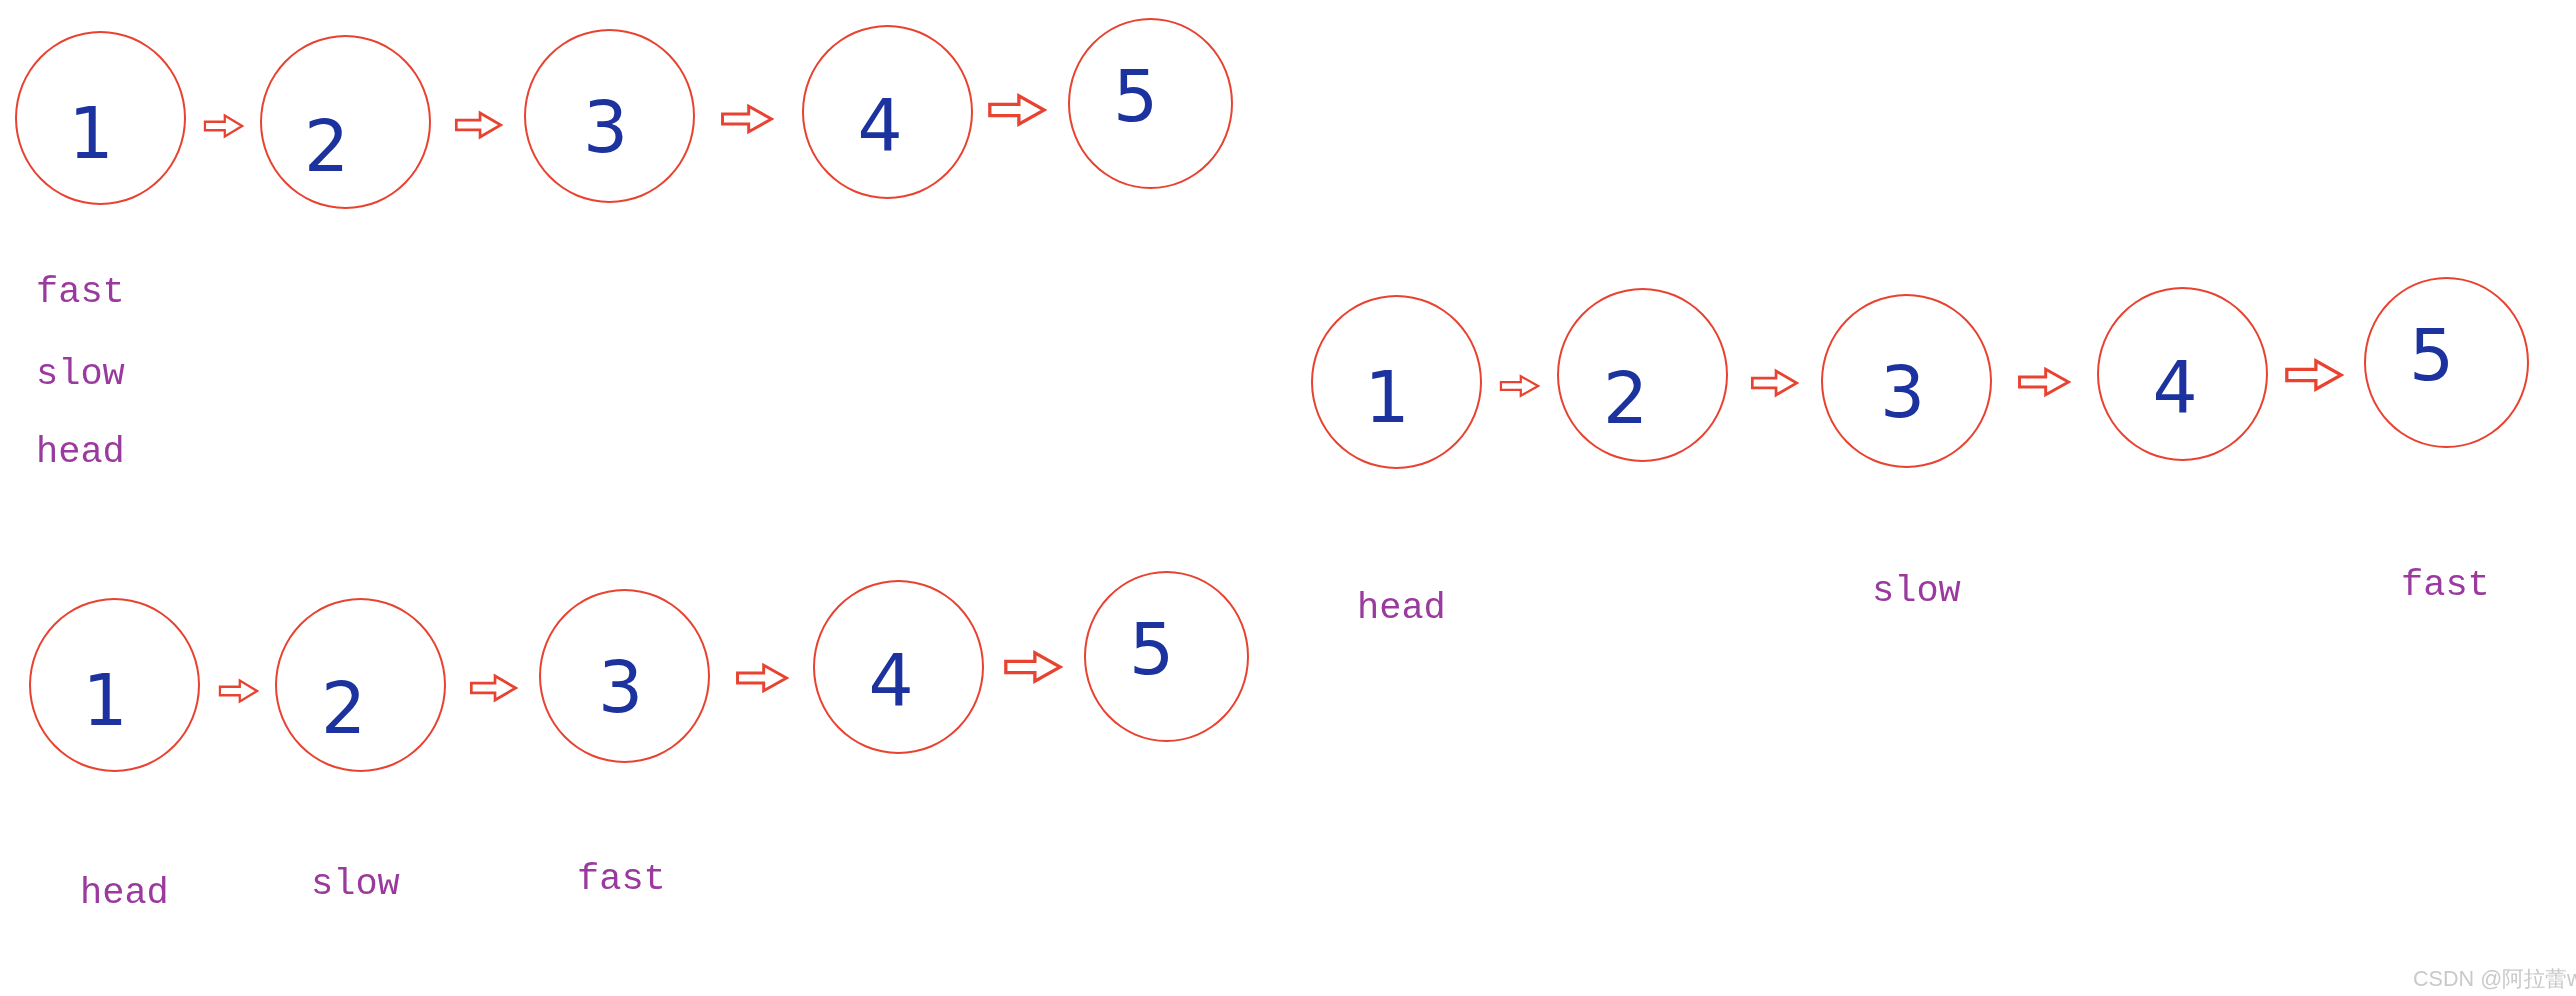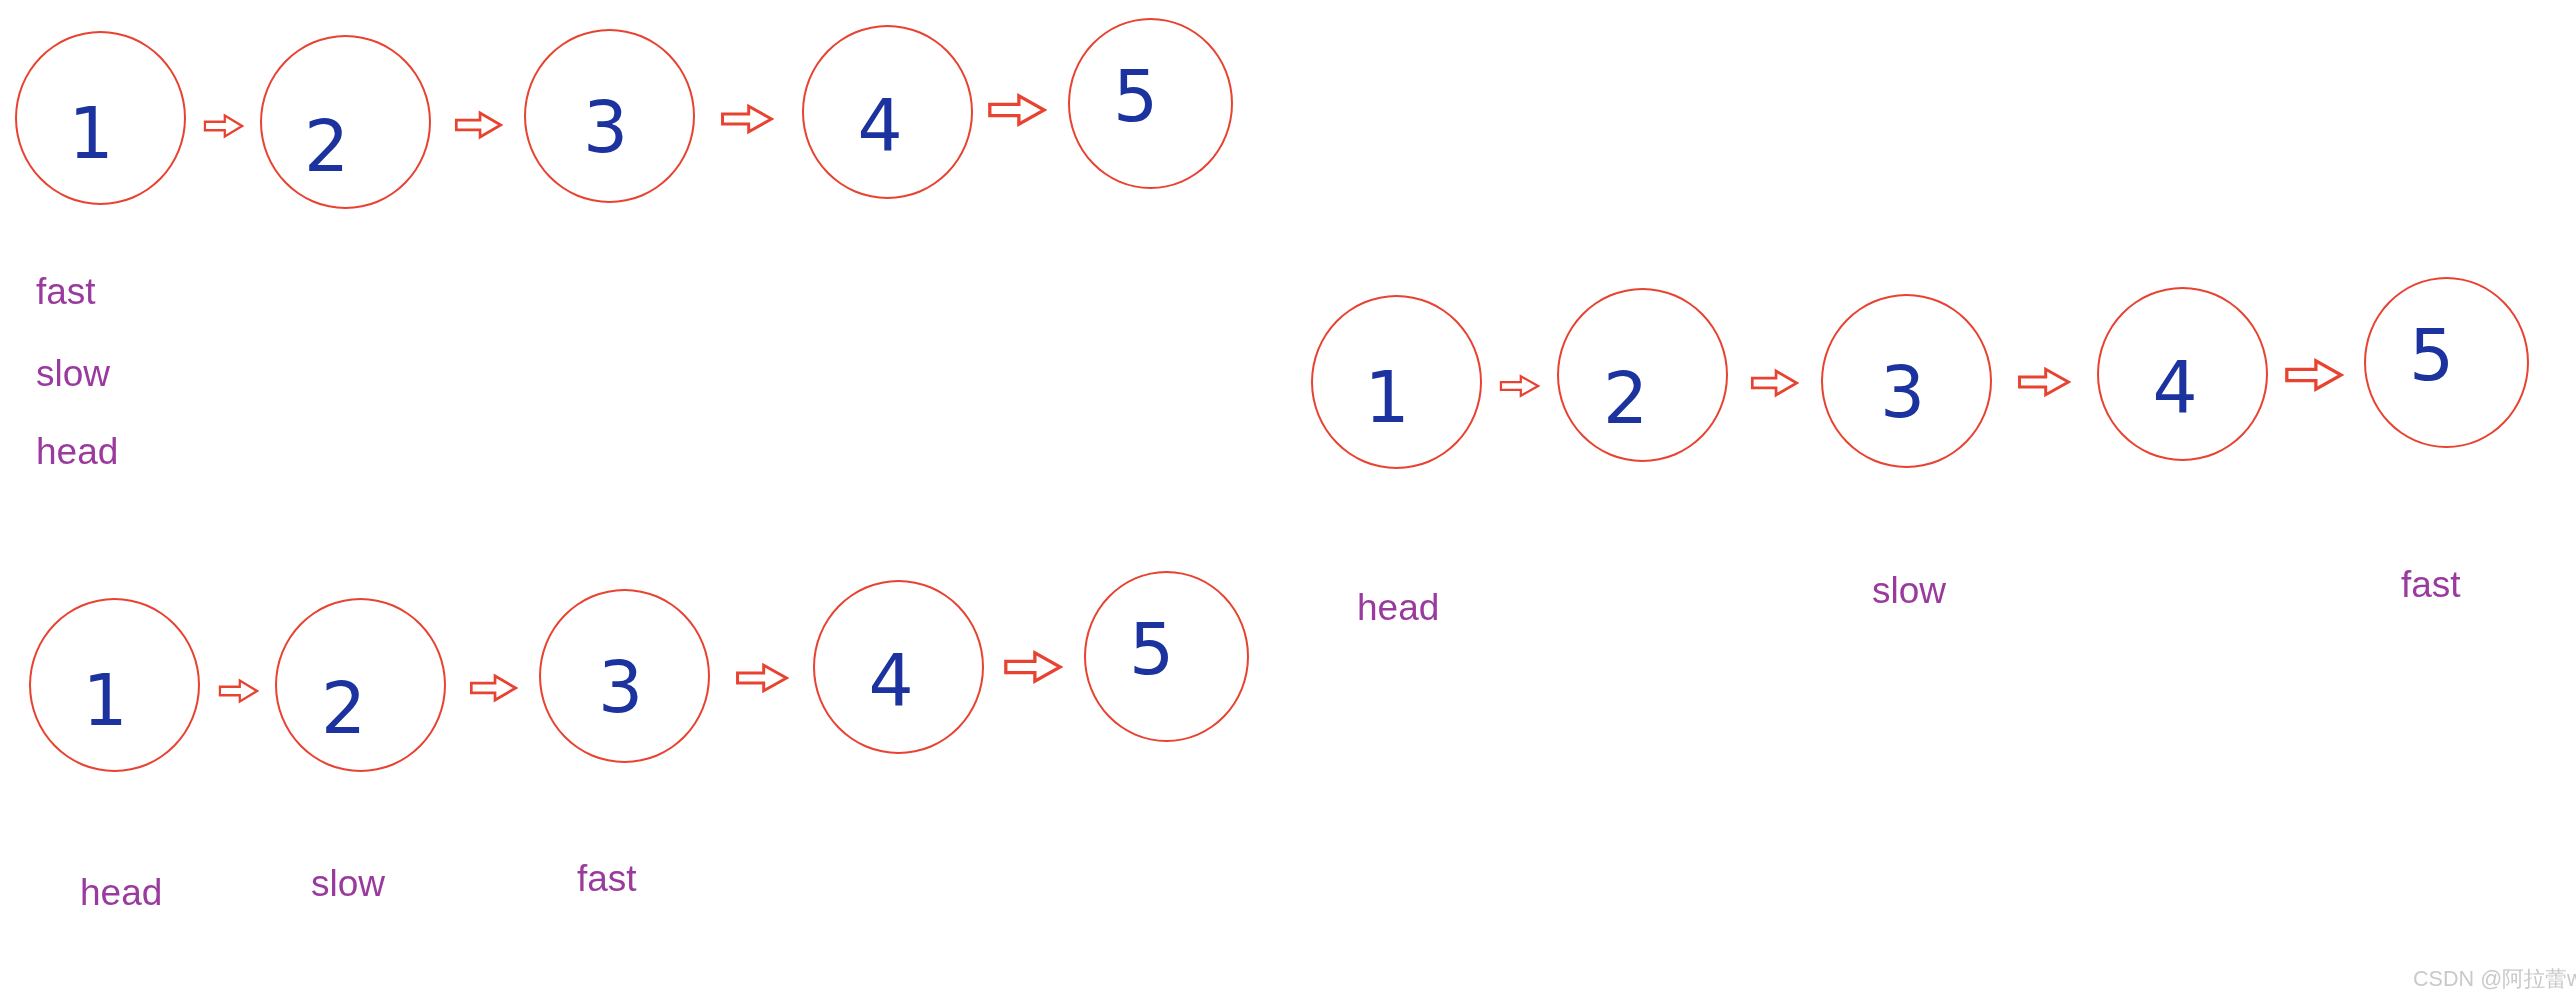--- a/index.html
+++ b/index.html
@@ -30,21 +30,21 @@
     line-height: 1;
     color: var(--node-value, #1c329e);
   }
   .arrow {
     position: absolute;
     color: var(--node-stroke, #e84230);
     display: block;
   }
   .plabel {
     position: absolute;
-    font-family: Liberation Sans, sans-serif;
+    font-family: Liberation Mono, monospace;
     font-size: 37px;
     line-height: 1.1;
     color: var(--pointer-label, #9a3a9e);
     white-space: pre;
     text-align: right;
   }
   .watermark {
     position: absolute;
     font-family: "Liberation Sans", "DejaVu Sans", sans-serif;
     font-size: 21.6px;

